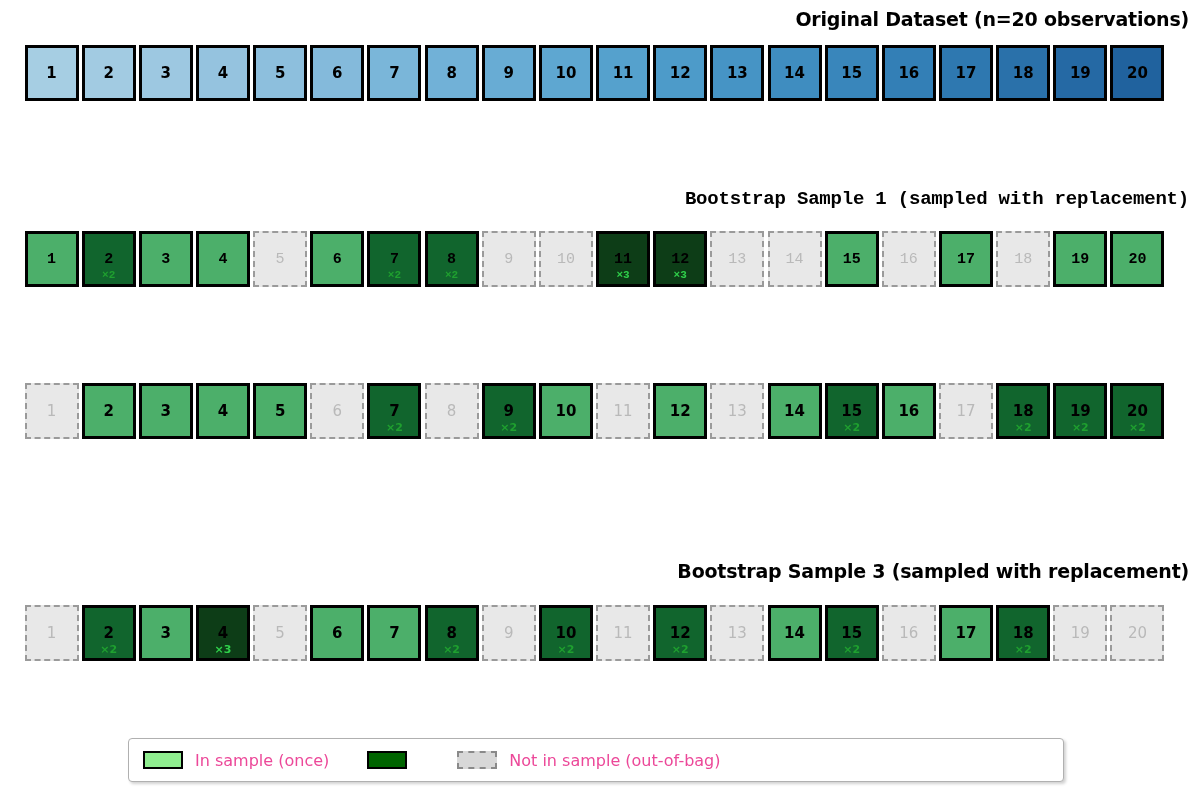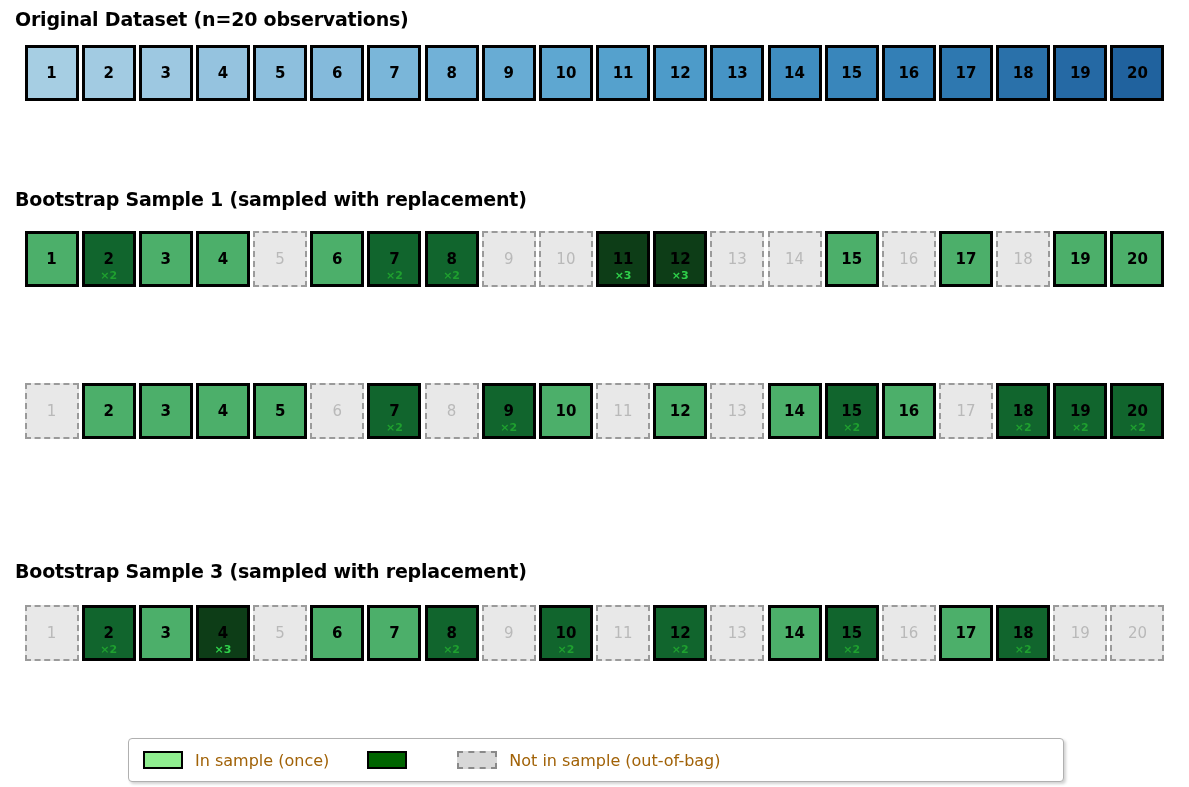--- a/index.html
+++ b/index.html
@@ -15,21 +15,21 @@
     overflow: hidden;
   }
 
   .panel {
     position: absolute;
     left: 0;
     width: 1189px;
   }
 
   .section-title {
-    text-align: left;
+    text-align: right;
     font-size: 19px;
     font-weight: bold;
     color: #000000;
     letter-spacing: -0.2px;
     padding-left: 15px;
   }
 
   .cell-row {
     position: relative;
     margin: 0 auto;
@@ -110,21 +110,21 @@
     border: 2px solid #000000;
     margin-right: 12px;
   }
   .legend-swatch.dashed {
     border: 2px dashed #8a8a8a;
     background: #d8d8d8;
   }
 
   .legend-label {
     font-size: 16px;
-    color: #a16207;
+    color: #ec4899;
     white-space: nowrap;
   }
 </style>
 </head>
 <body>
 
 <div class="panel" id="original-panel" style="top: 8px;">
   <div class="section-title">Original Dataset (n=20 observations)</div>
   <div class="cell-row" id="original-row" style="margin-top: 14px;">
       <div class="cell" style="background: rgb(166, 206, 227);">
@@ -184,21 +184,21 @@
       <div class="cell" style="background: rgb(37, 105, 164);">
         <span class="num">19</span>
       </div>
       <div class="cell" style="background: rgb(32, 98, 158);">
         <span class="num">20</span>
       </div>
     </div>
 </div>
 
 <div id="samples-container">
-    <div class="panel" style="top: 188px;">
+    <div class="panel" style="top: 188px; font-family: Liberation Mono, monospace;">
       <div class="section-title">Bootstrap Sample 1 (sampled with replacement)</div>
       <div class="cell-row" style="margin-top: 20px;">
         <div class="cell" style="background: rgb(76, 175, 106);">
           <span class="num">1</span>
         </div>
         <div class="cell" style="background: rgb(17, 101, 45);">
           <span class="num">2</span>
           <span class="mult">×2</span>
         </div>
         <div class="cell" style="background: rgb(76, 175, 106);">

